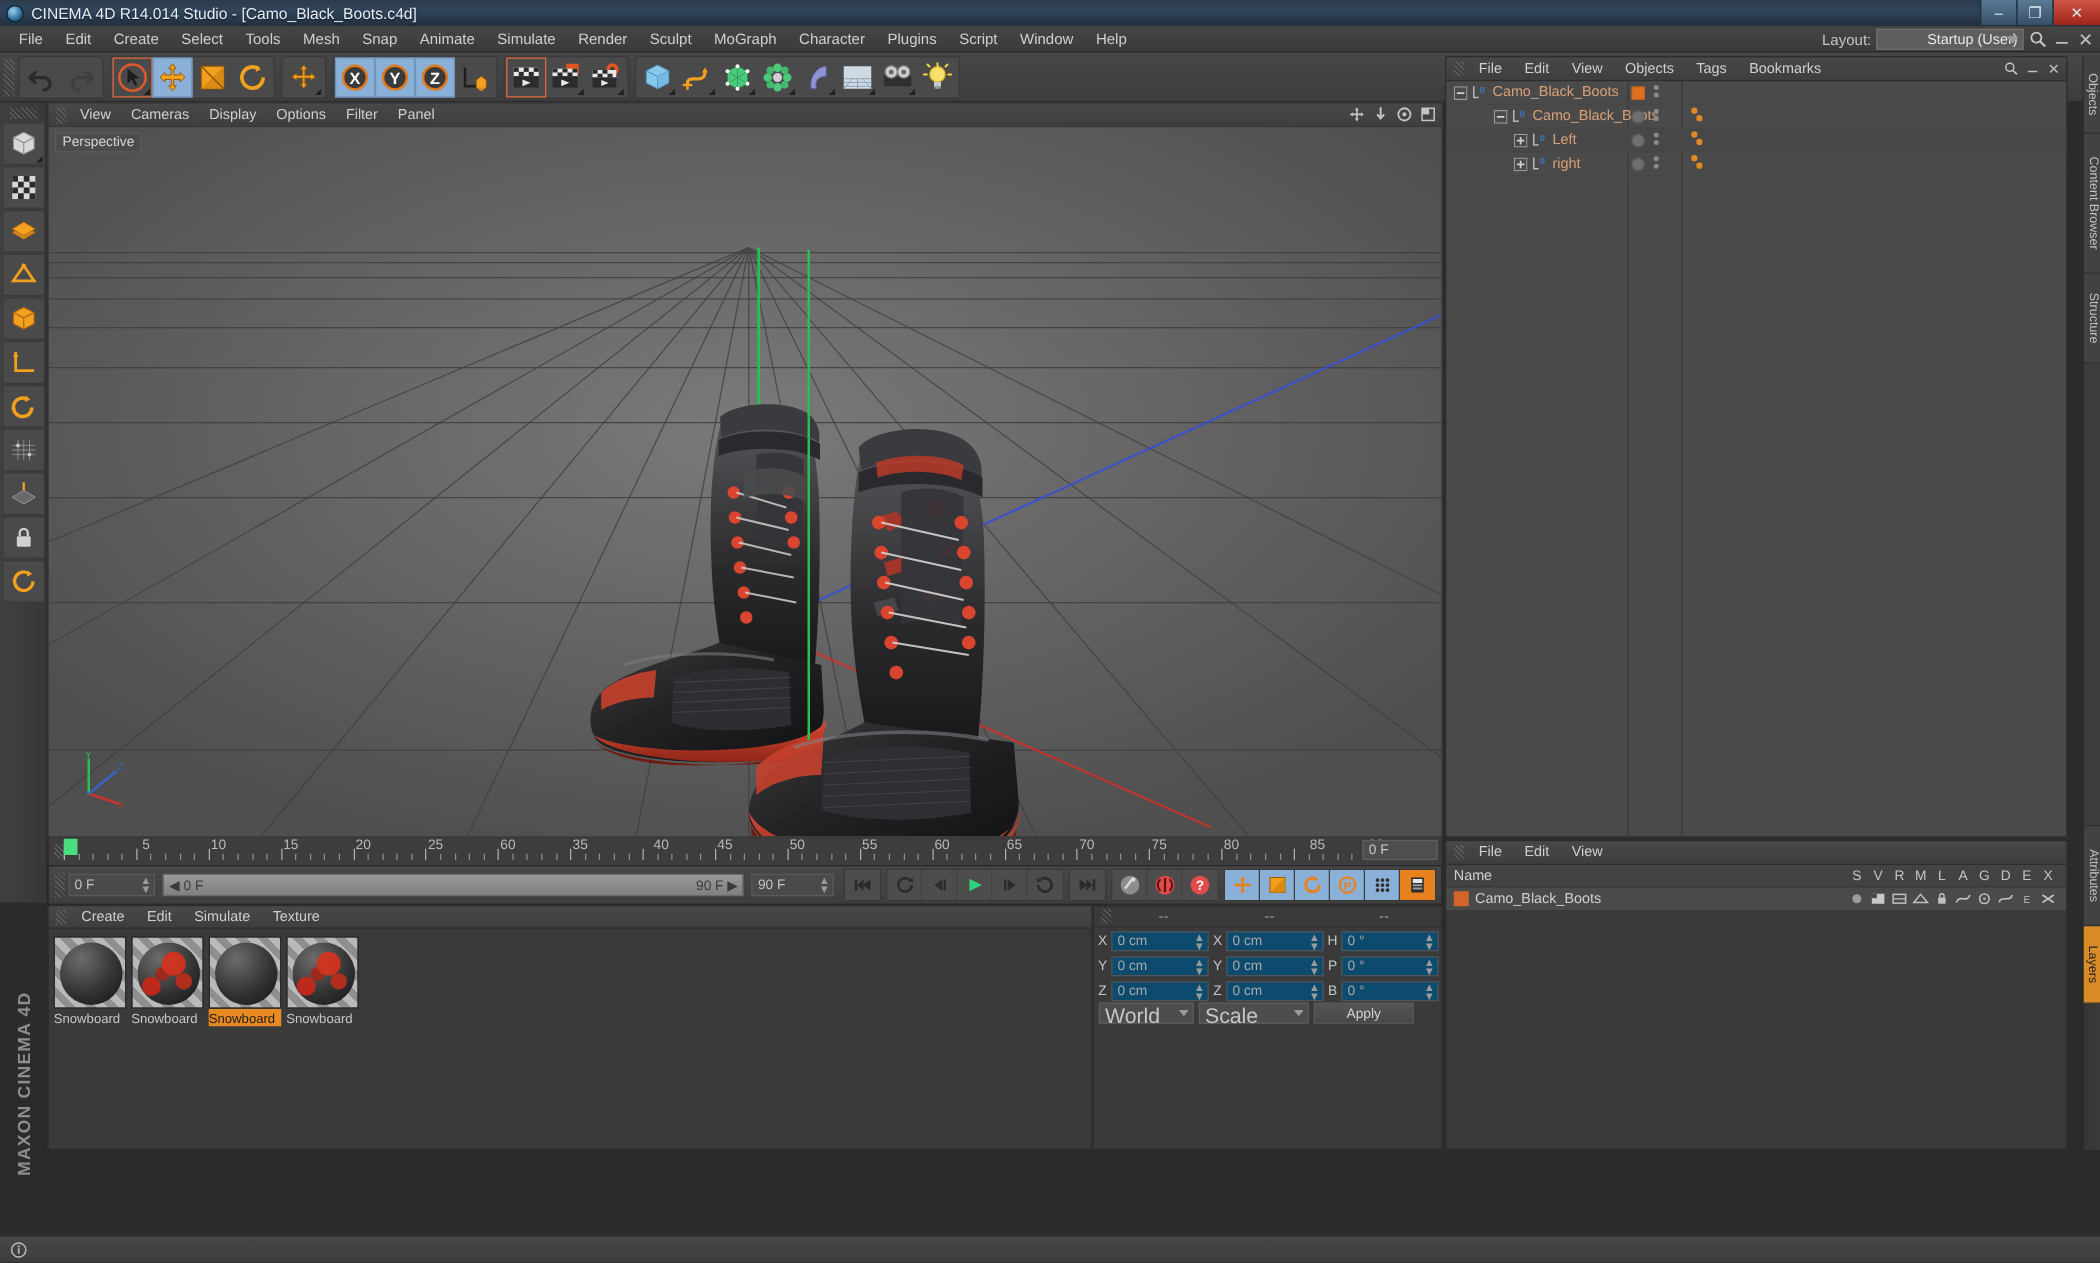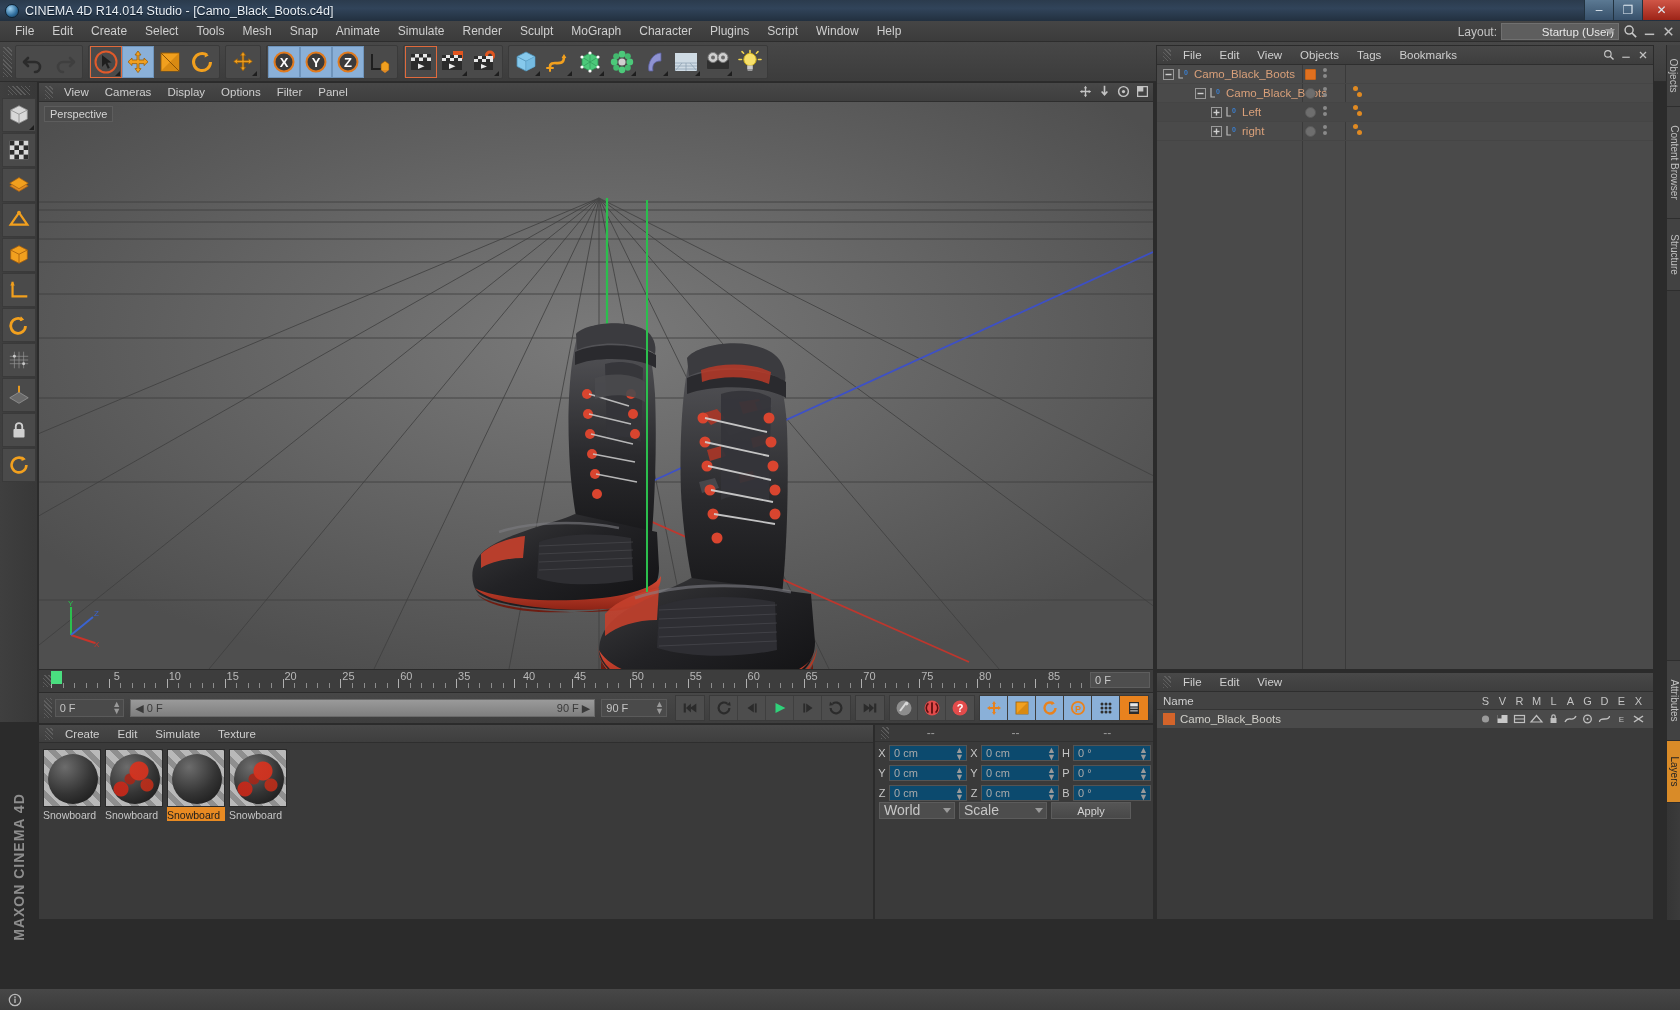--- a/index.html
+++ b/index.html
@@ -146,21 +146,21 @@
   #coordpanel{position:absolute;left:874px;top:724px;width:280px;height:196px;
     background:#3a3a3a;border:1px solid #2b2b2b;}
   #coordhdr{height:17px;display:flex;align-items:center;padding-left:3px;gap:0;
     border-bottom:1px solid #303030;}
   .coordrow{display:flex;align-items:center;height:18px;margin:2px 2px 0 2px;gap:2px;}
   .coordrow .ax{width:10px;color:#c6c6c6;font-size:11px;text-align:center;}
   .coordrow .fld{flex:1;height:16px;background:#0c4a6e;border:1px solid #545454;
     color:#a9a9a9;font-size:11px;padding:0 4px;display:flex;align-items:center;position:relative;}
   #coordbottom{position:absolute;left:4px;bottom:100px;display:flex;gap:4px;align-items:center;width:272px;}
   .cselect{height:17px;background:#4d4d4d;border:1px solid #5c5c5c;color:#c6c6c6;
-    font-size:14px;display:flex;align-items:flex-end;padding:0 4px;position:relative;}
+    font-size:17px;display:flex;align-items:flex-start;padding:0 4px;position:relative;}
   .cselect .arw{position:absolute;right:3px;top:5px;border-left:4px solid transparent;
     border-right:4px solid transparent;border-top:5px solid #9a9a9a;}
   .cbtn{height:17px;background:linear-gradient(to bottom,#555,#484848);border:1px solid #5c5c5c;
     color:#d3d3d3;font-size:11px;display:flex;align-items:center;justify-content:center;padding:0 10px;}
   
   #objpanel{position:absolute;left:1156px;top:45px;width:498px;height:625px;
     background:#3a3a3a;border:1px solid #2b2b2b;}
   #objmenu{height:19px;background:linear-gradient(to bottom,#484848,#3e3e3e);
     display:flex;align-items:center;padding-left:3px;border-bottom:1px solid #2e2e2e;position:relative;}
   #objmenu .mi{padding:1px 9px;font-size:11.5px;color:#cfcfcf;}

